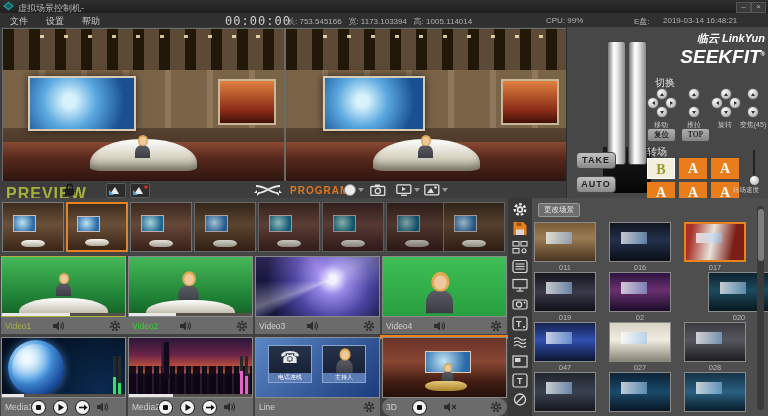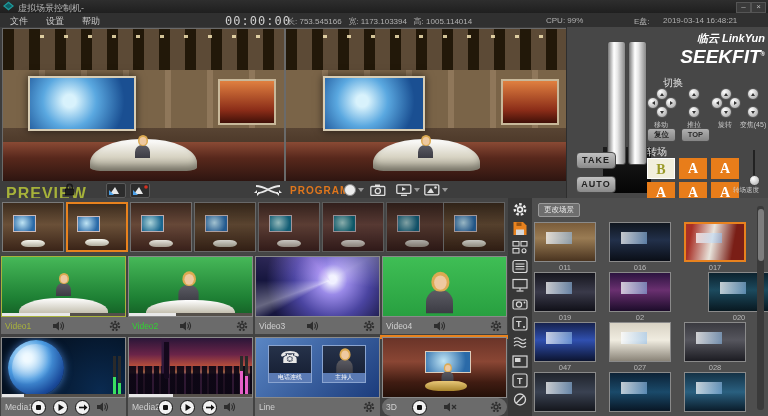--- a/index.html
+++ b/index.html
@@ -271,21 +271,21 @@
     <div class="tbar abs" style="left:61px;"></div>
     <div class="bigbtn abs" style="top:125px;">TAKE</div>
     <div class="bigbtn abs" style="top:149px;">AUTO</div>
 
     <div id="brand" class="abs">
       <div class="r1"><span>临云</span>
         <span>LinkYun</span></div>
       <div class="r2"><span>SEEKFIT</span><sup>®</sup></div>
     </div>
 
-    <span class="seclab abs" style="left:96px;top:49px;">切换</span>
+    <span class="seclab abs" style="left:88px;top:49px;">切换</span>
 
     <div class="dbtn" style="left:89px;top:61px;">
         <i class="tri t-u"></i>
       </div>
     <div class="dbtn" style="left:89px;top:79px;">
         <i class="tri t-d"></i>
       </div>
     <div class="dbtn" style="left:80px;top:70px;">
         <i class="tri t-l"></i>
       </div>
@@ -319,21 +319,21 @@
     <div class="dbtn" style="left:180px;top:79px;">
         <i class="tri t-d"></i>
       </div>
 
     <span class="dlab" style="left:80px;top:93px;width:28px;">移动</span>
     <span class="dlab" style="left:113px;top:93px;width:28px;">推拉</span>
     <span class="dlab" style="left:144px;top:93px;width:28px;">旋转</span>
     <span class="dlab" style="left:170px;top:93px;width:32px;">变焦(45)</span>
 
     <div class="smbtn" style="left:80px;top:101px;">复位</div>
-    <div class="smbtn" style="left:114px;top:101px;">TOP</div>
+    <div class="smbtn" style="left:114px;top:101px;font-family:Liberation Serif, serif;">TOP</div>
 
     <span class="seclab abs" style="left:80px;top:118px;">转场</span>
 
     <div class="tile sel" style="left:80px;top:131px;">B</div>
     <div class="tile" style="left:112px;top:131px;">A</div>
     <div class="tile" style="left:144px;top:131px;">A</div>
     <div class="tile" style="left:80px;top:155px;">A</div>
     <div class="tile" style="left:112px;top:155px;">A</div>
     <div class="tile" style="left:144px;top:155px;">A</div>
 

